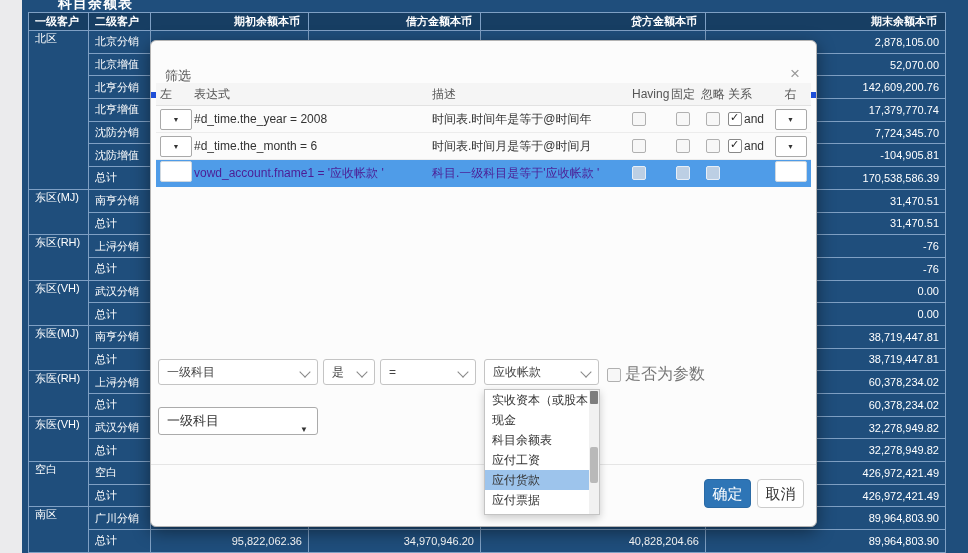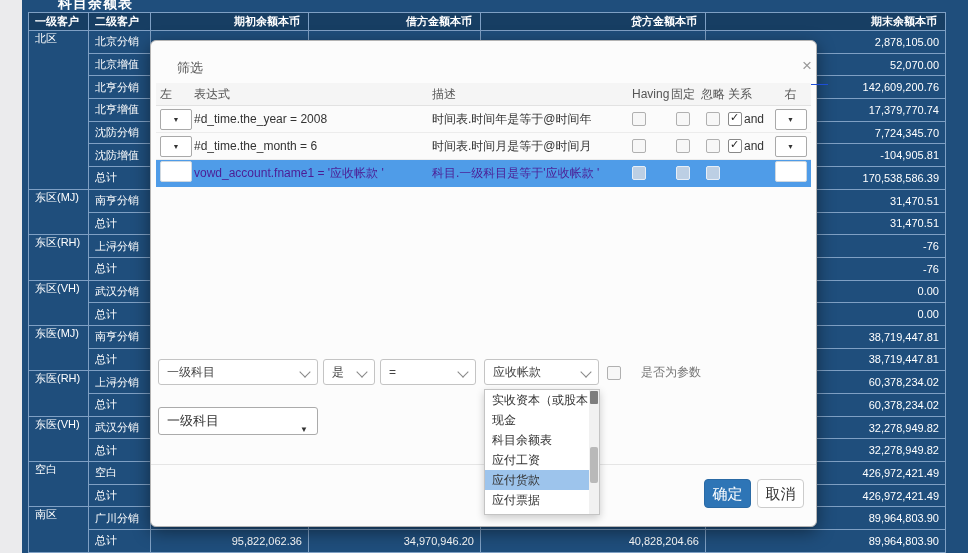--- a/index.html
+++ b/index.html
@@ -12,21 +12,21 @@
   table.grid th,table.grid td{border:1px solid #7fa0c4;color:#fff;font-size:11px;overflow:hidden;white-space:nowrap;}
   table.grid th{height:17px;background:#173e63;font-weight:bold;padding:0 8px;}
   table.grid th.c0,table.grid th.c1{text-align:left;padding:0 6px;}
   table.grid th.c2,table.grid th.c3,table.grid th.c4,table.grid th.c5{text-align:right;}
   table.grid td{height:21.7px;padding:0 6px;}
   td.grp{vertical-align:top;padding-top:4px;}
   td.num{text-align:right;padding-right:8px;}
   td.neg{color:#ff4343;}
   
   .modal{position:absolute;left:150px;top:40px;width:665px;height:485px;background:#fcfcfc;border:1px solid #b4b4b4;border-radius:6px;box-shadow:0 5px 18px rgba(0,0,0,.45);}
-  .modal-header{position:absolute;left:0;top:8px;width:100%;height:35px;border-bottom:1px solid #1d4ed8;margin-left:12px;}
+  .modal-header{position:absolute;left:0;top:16px;width:100%;height:35px;border-bottom:6px solid #1d4ed8;}
   .modal-title{position:absolute;left:14px;top:10px;font-size:13px;color:#555;}
   .modal-close{position:absolute;right:16px;top:8px;font-size:17px;color:#9a9a9a;cursor:pointer;line-height:1;}
   .fgrid{position:absolute;left:5px;top:42px;width:655px;font-size:12px;}
   .grow{display:flex;align-items:center;}
   .ghead{height:22px;background:#f5f5f5;color:#555;border-bottom:1px solid #e2e2e2;}
   .gdata{height:26px;background:#fbfbfb;border-bottom:1px solid #ececec;color:#333;}
   .gdata.sel{background:#4f9ce8;border-bottom:1px solid #4f9ce8;color:#4c1d95;}
   .col-left{width:38px;padding-left:4px;box-sizing:border-box;}
   .col-expr{width:238px;}
   .col-desc{width:200px;}
@@ -42,21 +42,21 @@
   .sel .cb{background:#bccfe4;border-color:#e6eef7;}
   .cb.checked{background:#fff;border-color:#888;position:relative;}
   .cb.checked::after{content:"✓";position:absolute;left:1px;top:-2px;font-size:11px;color:#222;}
   
   .select{position:absolute;height:26px;background:#fff;border:1px solid #c4c4c4;border-radius:3px;box-sizing:border-box;font-size:12px;color:#444;line-height:24px;padding-left:8px;cursor:pointer;}
   .chev{position:absolute;right:8px;top:8px;width:7px;height:7px;border-right:1px solid #888;border-bottom:1px solid #888;transform:rotate(45deg);}
   .sel-field{left:7px;top:318px;width:160px;}
   .sel-verb{left:172px;top:318px;width:52px;}
   .sel-op{left:229px;top:318px;width:96px;}
   .sel-value{left:333px;top:318px;width:115px;}
-  .param{position:absolute;left:456px;top:323px;display:flex;align-items:center;gap:20px;font-size:12px;color:#777;}
+  .param{position:absolute;left:456px;top:323px;display:flex;align-items:center;gap:4px;font-size:16px;color:#777;}
   .sel-field2{left:7px;top:366px;width:160px;height:28px;line-height:26px;color:#333;font-size:13px;border-color:#ababab;}
   .sel-field2 .arrow{position:absolute;right:9px;top:9px;font-size:8px;color:#333;}
   
   .dropdown{position:absolute;left:333px;top:348px;width:114px;height:124px;background:#fff;border:1px solid #c4c4c4;box-shadow:0 3px 8px rgba(0,0,0,.2);z-index:6;overflow:hidden;}
   .dd-item{height:20px;line-height:20px;font-size:12px;color:#333;padding-left:7px;white-space:nowrap;cursor:pointer;}
   .dd-item.hl{background:#9dc4ec;}
   .dd-scroll{position:absolute;right:0;top:0;width:10px;height:100%;background:#f1f1f1;}
   .dd-thumb-cap{position:absolute;right:1px;top:1px;width:8px;height:13px;background:#7d7d7d;border-radius:1px;}
   .dd-thumb{position:absolute;right:1px;top:57px;width:8px;height:36px;background:#b9b9b9;border-radius:2px;}
   .footer-line{position:absolute;left:0;top:423px;width:100%;border-top:1px solid #e5e5e5;}

